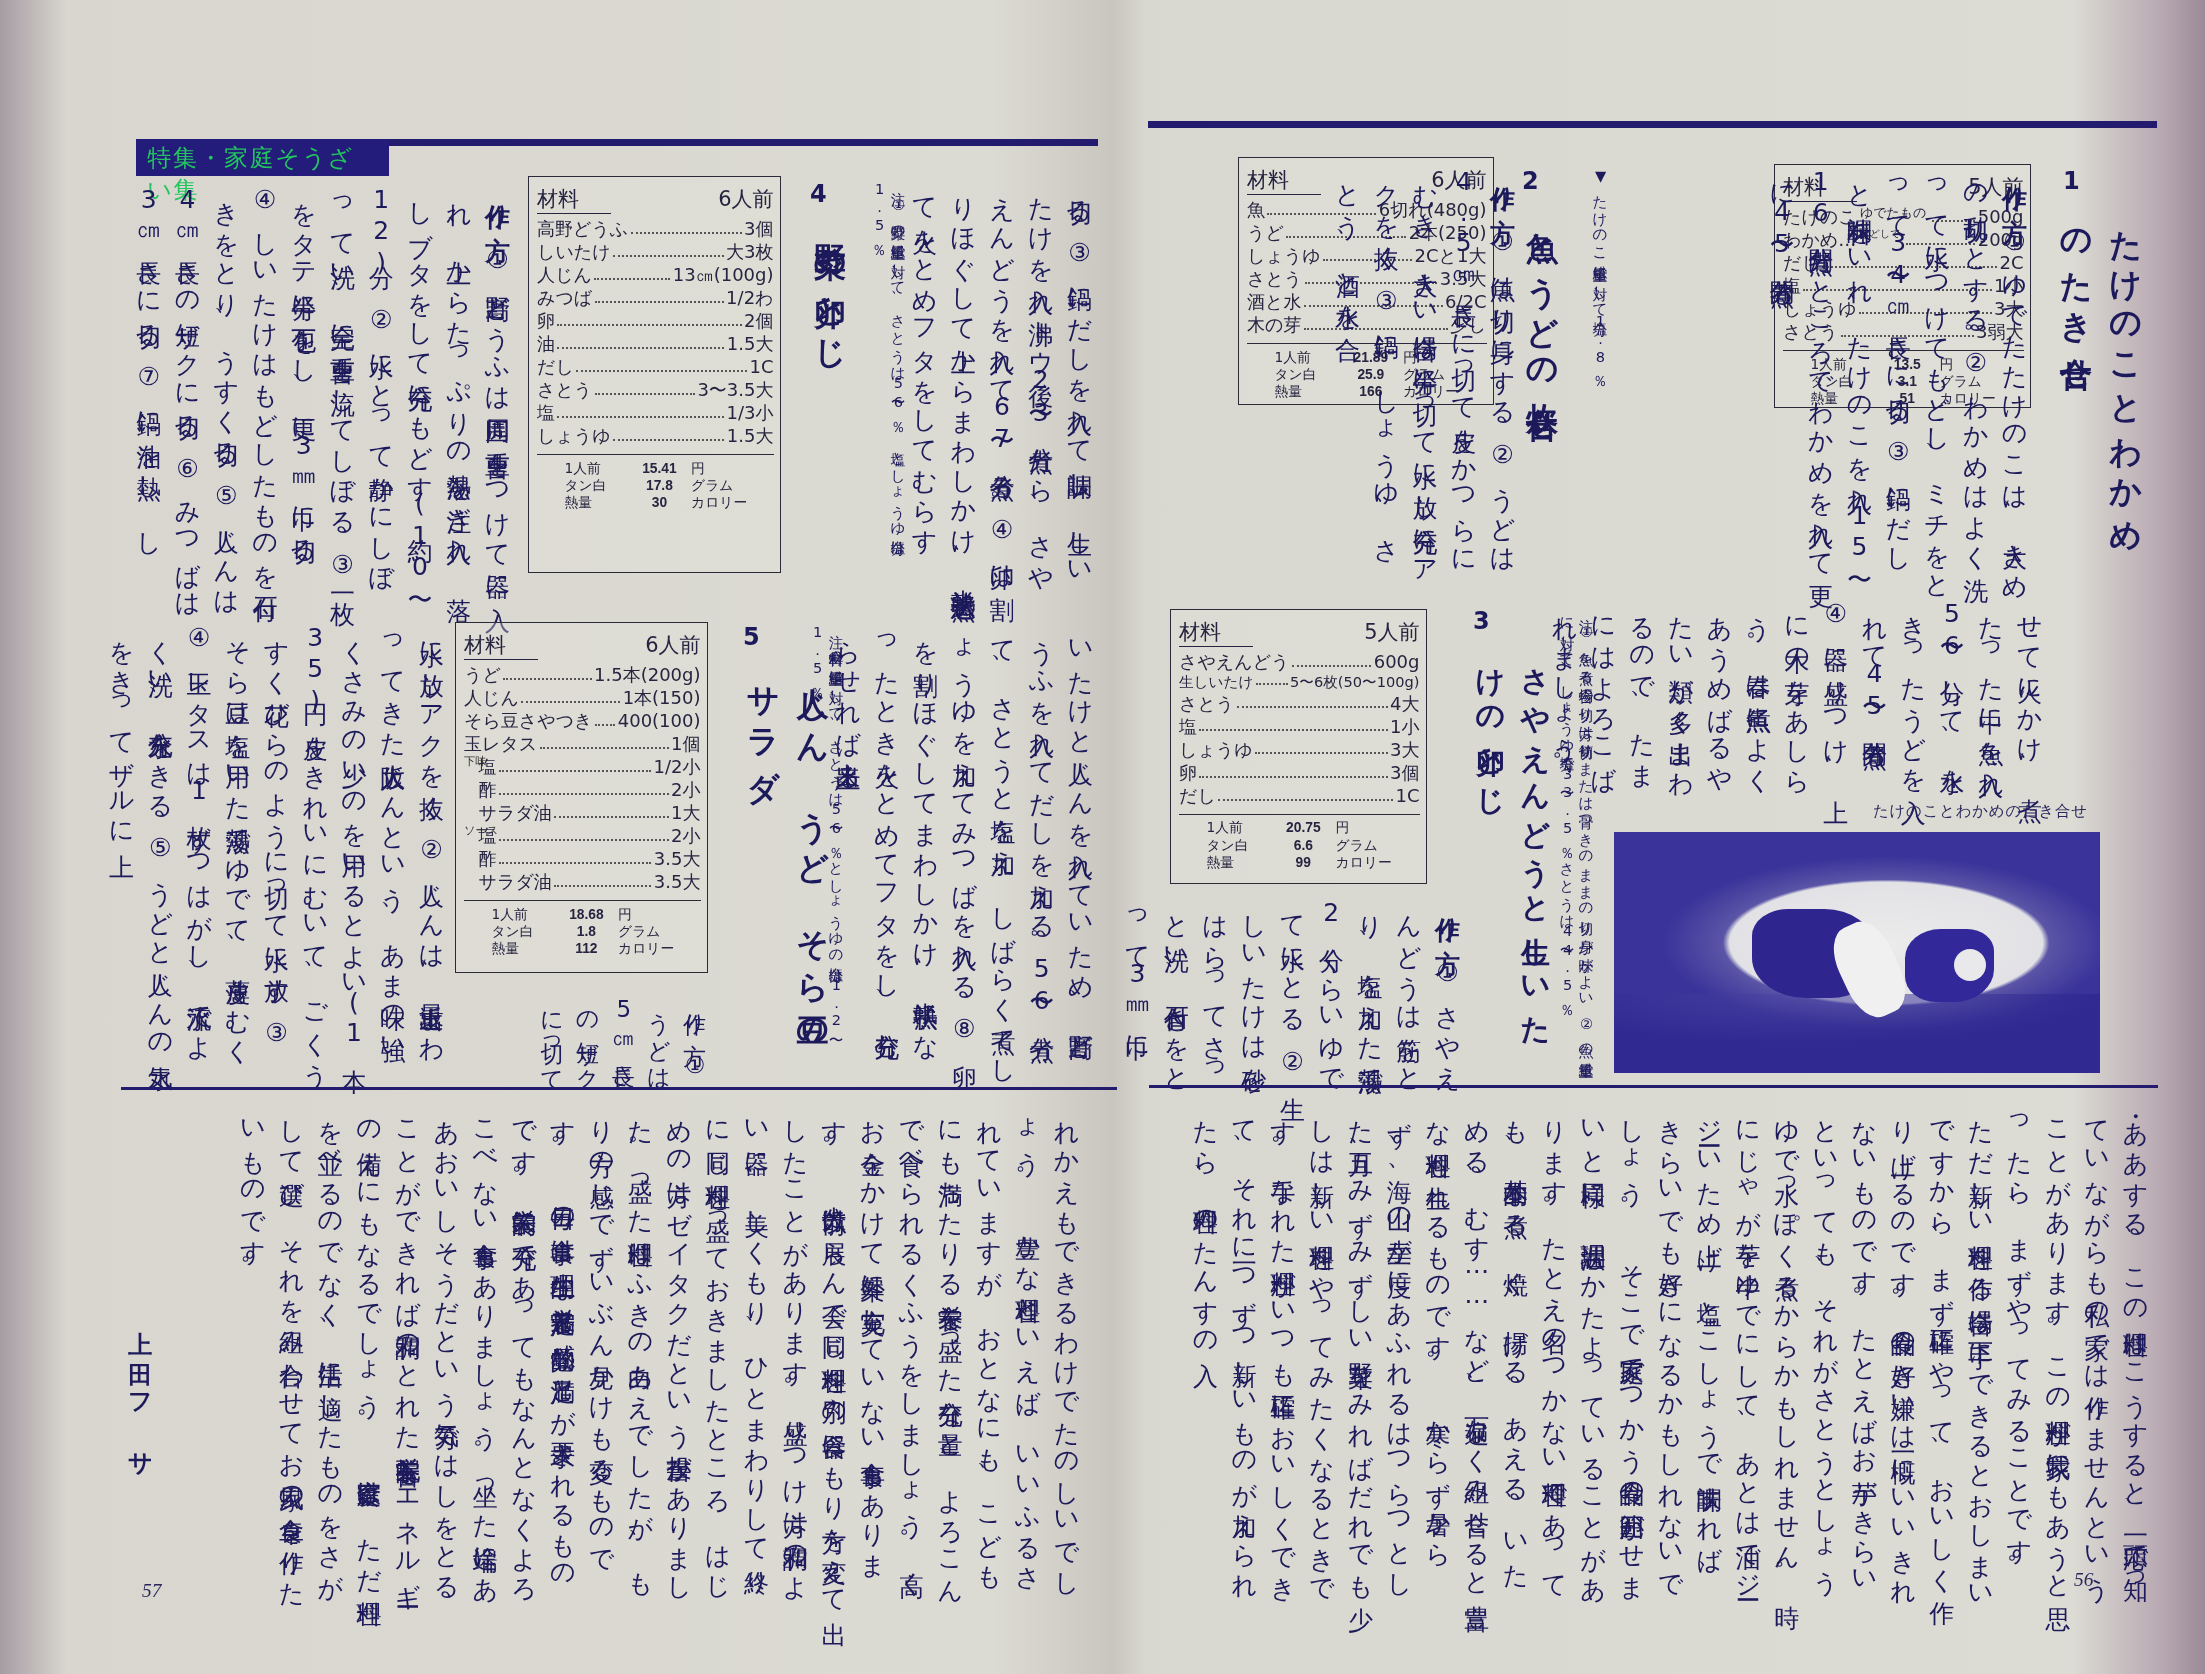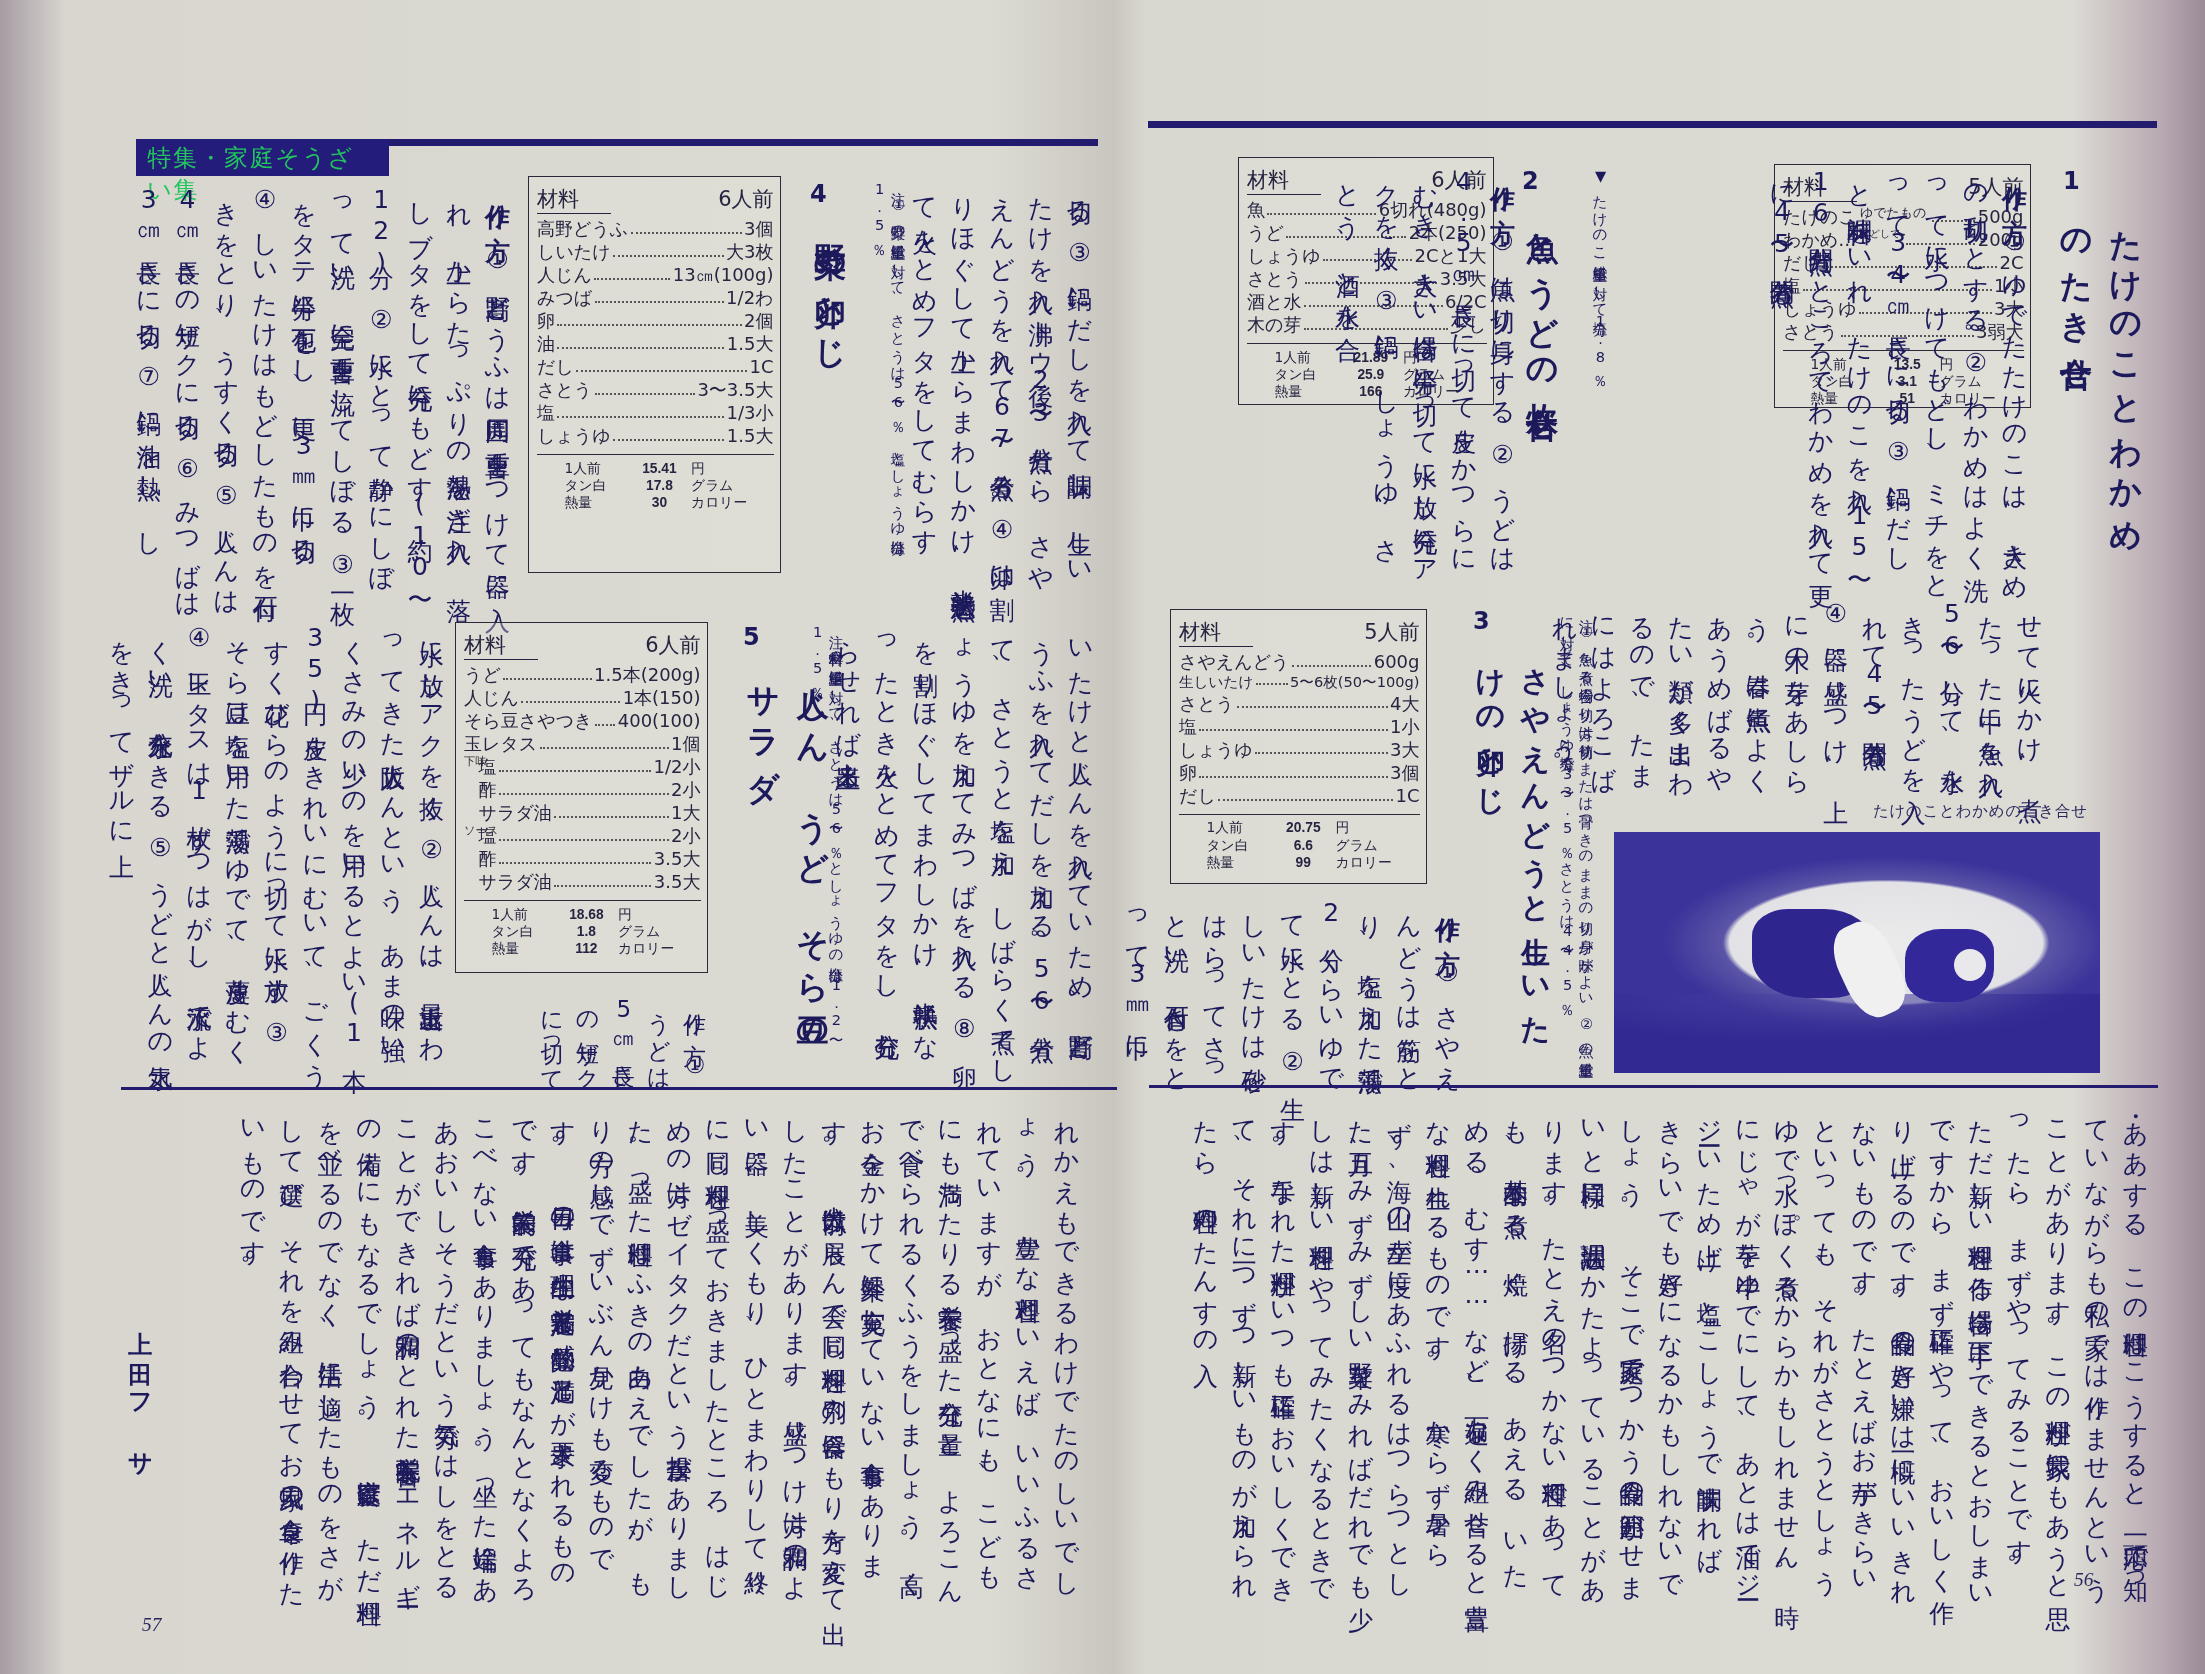--- a/index.html
+++ b/index.html
@@ -211,21 +211,21 @@
     <div class="vt body-text" style="left:453px;top:996px;height:89px;width:259px;font-size:23px;"><span>作り方</span>　<span>①うどは5㎝長さの短ザクに切って</span></div>
 
     <div class="num" style="left:743px;top:623px;">5</div>
     <div class="vt title" style="left:738px;top:664px;height:405px;">人じん　うど　そら豆のサラダ</div>
     <div class="vt small-note" style="left:793px;top:623px;height:421px;width:52px;">注　全材料の総重量に対して、さとうは5〜6％としょうゆの塩分は1.2〜1.5％</div>
     <div class="vt body-text" style="left:848px;top:623px;height:453px;width:251px;">いたけと人じんを入れていため、高野どうふを入れてだしを加える。5〜6分煮て、さとうと塩を加え、しばらく煮てしょうゆを加えてみつばを入れる　⑧卵を割りほぐしてまわしかけ、半熟状になったとき火をとめてフタをし、充分むらせれば出来上る。</div>
 
     <div class="rule" style="left:121px;top:1087px;width:996px;height:3.2px;"></div>
     <div class="vt body-text" style="left:162px;top:1103px;height:502px;width:923px;font-size:25px;">れかえもできるわけでたのしいでしょう。　豊かな料理といえば、いいふるされていますが、おとなにも、こどもにも満ちたりる栄養を盛った充分な量と、よろこんで食べられるくふうをしましょう。高くお金をかけて案外に充実していない食事もあります。　大分以前に展らん会で同じ料理を別々の食器にもり方を変えて出したことがあります。盛りつけ方は調和のよい器に、美しくもり、ひとまわりして終りに同じ料理を盛っておきましたところ、はじめの方はゼイタクだという投書がありました。盛った料理はふきの白あえでしたが、もり方の感じでずいぶん見かけも変るものです。　毎日の食事は生理的な栄養満足と感覚的な満足とが要求されるものです。栄養的に充分であってもなんとなくよろこべない食事もありましょう。坐った途端にああおいしそうだという気分ではしをとることができれば調和のとれた栄養配合もエネルギーの備えにもなるでしょう。　家庭食は、ただ料理を並べるのでなく、生活に適したものをさがして選び、それを組み合わせてお家風の食卓を作りたいものです。</div>
     <div class="vt author" style="left:121px;top:1312px;height:291px;">上田フサ</div>
-    <div class="folio" style="left:142px;top:1580px;margin-top:34px;">57</div>
+    <div class="folio" style="left:142px;top:1580px;">57</div>
   </div>
 
   <div class="page page-right">
     <div class="rule" style="left:31px;top:121px;width:1009px;height:6.5px;"></div>
 
     <div class="num" style="left:946px;top:167px;">1</div>
     <div class="vt title" style="left:934px;top:207px;height:356px;">たけのことわかめのたき合せ</div>
 
     <div class="ing-box" style="left:657px;top:164px;width:257px;height:244px;">
       <div class="hdr">

